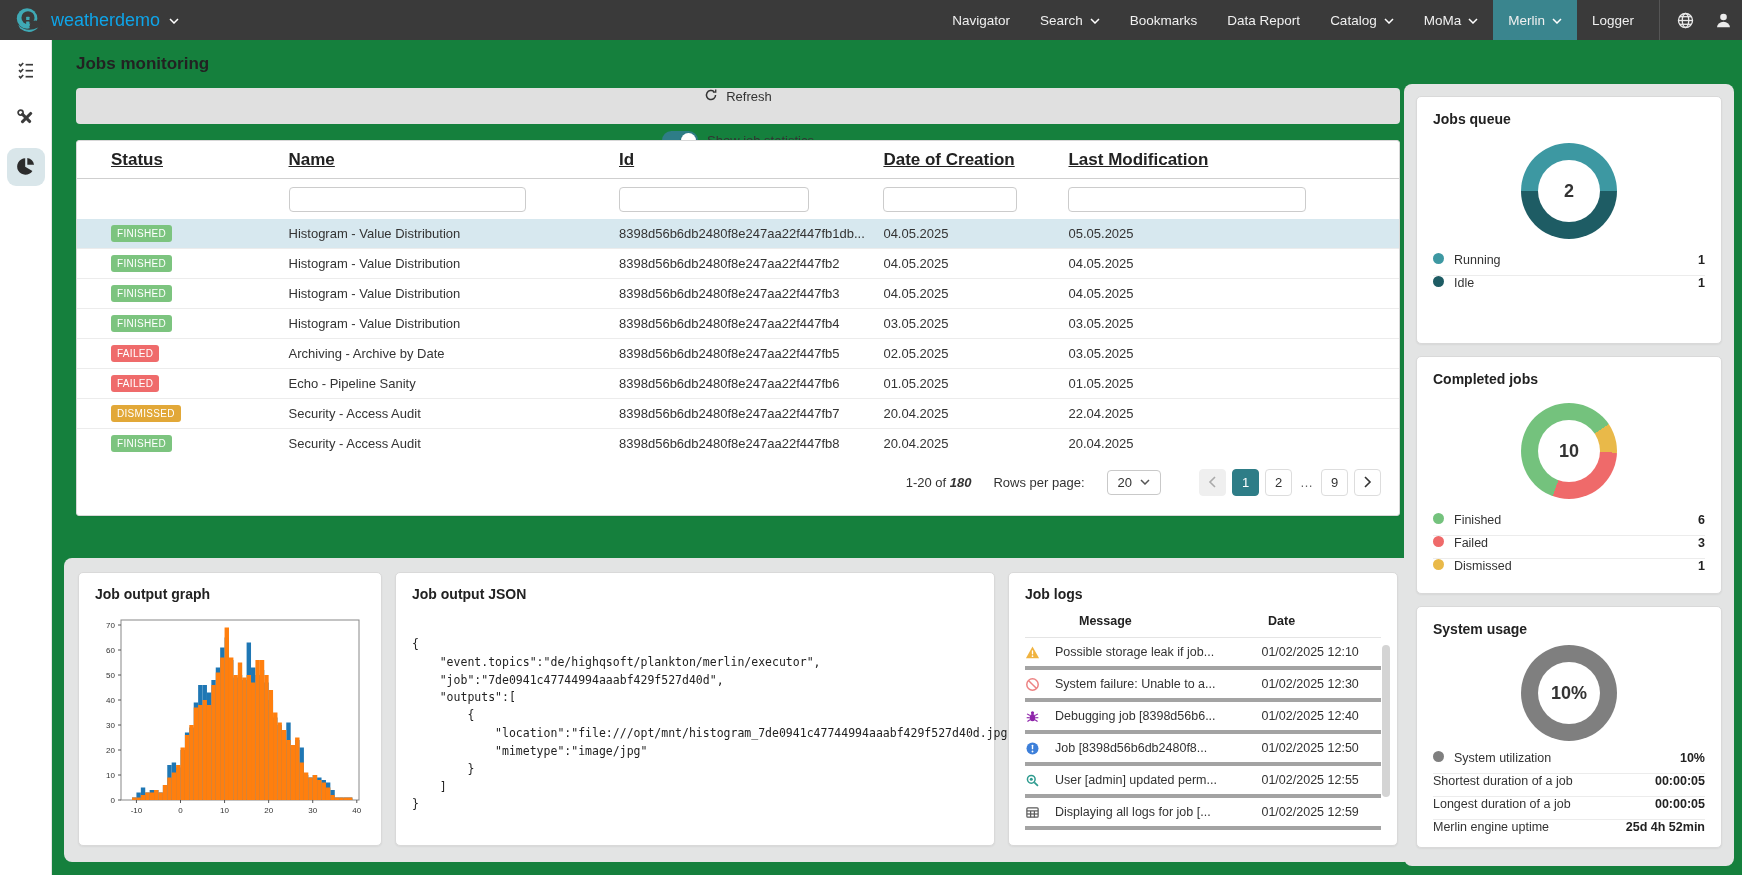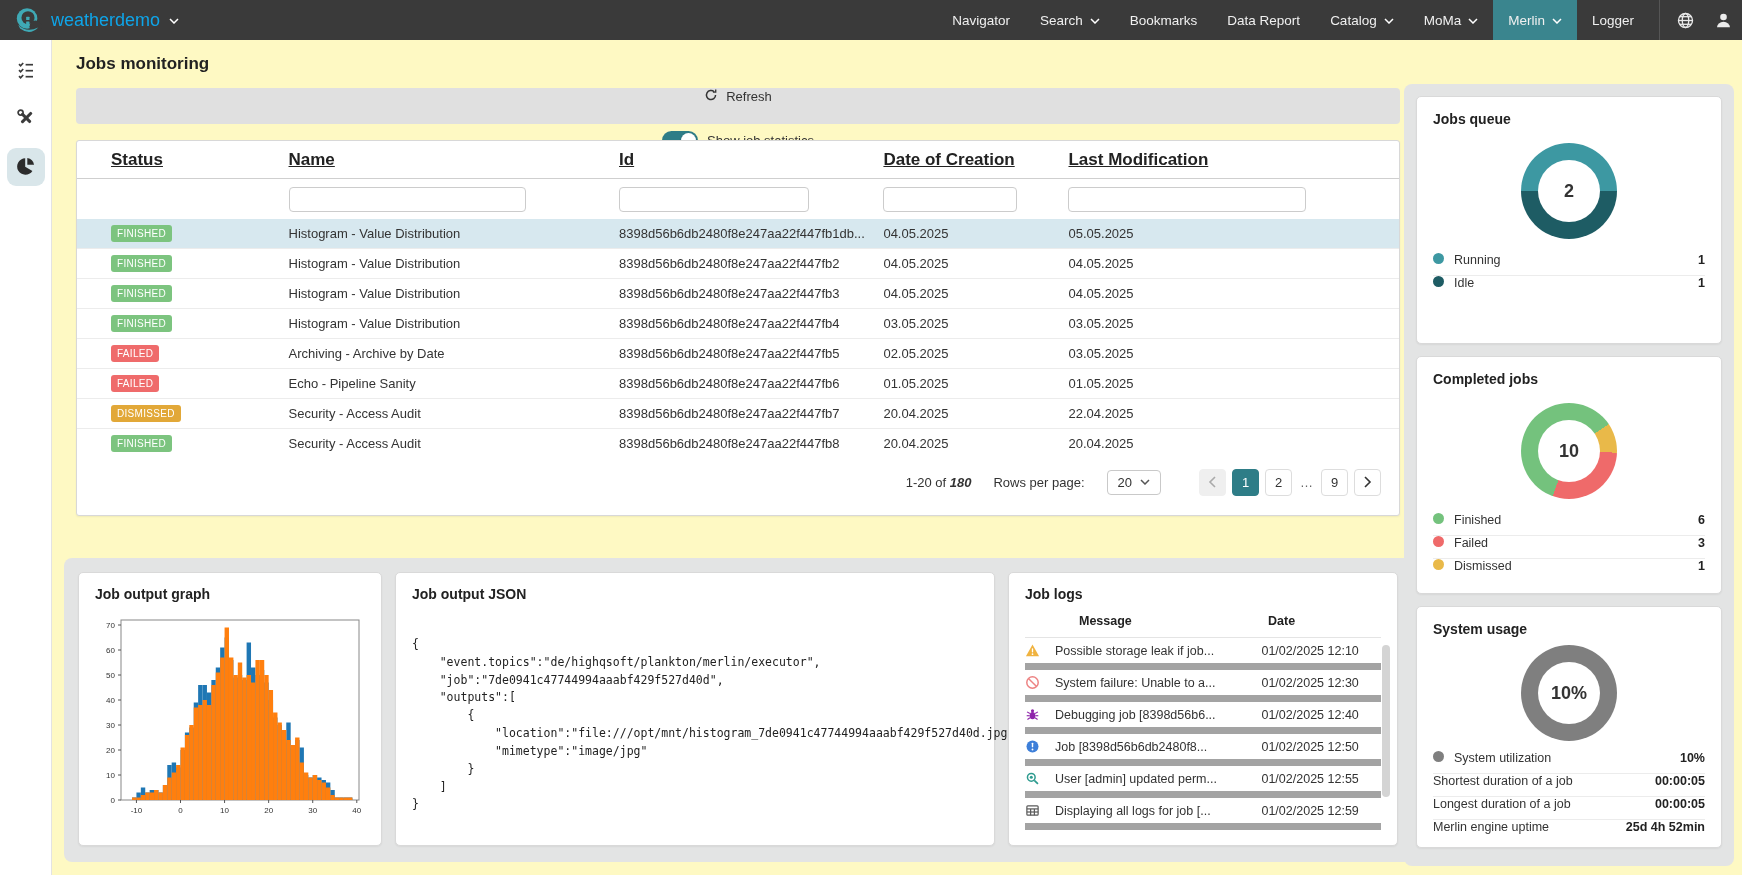--- a/index.html
+++ b/index.html
@@ -17,21 +17,21 @@
   .topbar-right { display:flex; align-items:center; height:40px; }
   .topbar-divider { width:1px; height:40px; background:#555; margin:0 6px 0 10px; }
   .tb-icon { width:38px; height:40px; display:flex; align-items:center; justify-content:center; cursor:pointer; }
 
   
   .sidebar { position:absolute; left:0; top:40px; width:52px; height:835px; background:#fff; border-right:1px solid #e3e3e3; display:flex; flex-direction:column; align-items:center; padding-top:12px; gap:10px; }
   .side-btn { width:38px; height:38px; border:none; background:transparent; border-radius:9px; display:flex; align-items:center; justify-content:center; cursor:pointer; }
   .side-btn.active { background:#d9e6ea; }
 
   
-  .main { position:absolute; left:52px; top:40px; width:1690px; height:835px; background:#fef9c3; }
+  .main { position:absolute; left:52px; top:40px; width:1690px; height:835px; background:#15803d; }
   .page-title { position:absolute; left:24px; top:14px; font-size:17px; font-weight:bold; color:#222; }
 
   .toolbar { position:absolute; left:24px; top:48px; width:1324px; height:36px; background:#e0e0e0; border-radius:4px; display:flex; align-items:center; gap:26px; padding:0 16px;flex-direction:column; }
   .tool-btn { display:flex; align-items:center; gap:8px; background:none; border:none; font-size:13px; color:#333; cursor:pointer; font-family:inherit; }
   .tool-btn .glyph { font-size:13px; color:#333; }
   .toggle-wrap { display:flex; align-items:center; gap:9px; font-size:13px; color:#333; cursor:pointer; }
   .toggle { width:36px; height:19px; border-radius:10px; background:#2e7d87; position:relative; display:inline-block; }
   .toggle .knob { position:absolute; right:2px; top:2px; width:15px; height:15px; border-radius:50%; background:#fff; box-shadow:0 1px 2px rgba(0,0,0,.35); }
 
   
@@ -64,21 +64,21 @@
   .card { background:#fff; border:1px solid #d9d9d9; border-radius:5px; box-shadow:0 1px 2px rgba(0,0,0,.06); padding:13px 16px; }
   .card h3 { font-size:14px; font-weight:bold; color:#222; }
   .graph-card { width:304px; height:274px; }
   .json-card { width:600px; height:274px; }
   .logs-card { flex:1; height:274px; position:relative; }
   .json-card pre { margin-top:34px; font-family:"DejaVu Sans Mono", monospace; font-size:11.5px; line-height:1.55; color:#222; }
   #histogram { margin-top:10px; }
 
   .logs-head { display:flex; margin-top:12px; padding-left:30px; font-size:12.5px; font-weight:bold; color:#222; height:24px; border-bottom:1px solid #e4e4e4; }
   .logs-head .lh-msg { width:58%;margin-left:24px; }
-  .log-row { display:flex; align-items:center; height:32px; border-bottom:7px solid #a3a3a3; font-size:12.5px; color:#333; }
+  .log-row { display:flex; align-items:center; height:32px; border-bottom:4px solid #a3a3a3; font-size:12.5px; color:#333; }
   .log-row .lico { width:30px; display:flex; justify-content:flex-start; }
   .log-row .lmsg { width:calc(58% - 0px); padding-right:6px; white-space:nowrap; overflow:hidden; }
   .log-row .ldate { flex:1; }
   .logs-scrollbar { position:absolute; right:7px; top:72px; width:8px; height:152px; border-radius:4px; background:#d4d4d4; cursor:pointer; }
 
   
   .right-wrap { position:absolute; top:44px; right:8px; width:330px; height:782px; background:#e3e4e4; border-radius:8px; padding:12px; display:flex; flex-direction:column; gap:12px; }
   .panel { background:#fff; border:1px solid #d9d9d9; border-radius:5px; box-shadow:0 1px 2px rgba(0,0,0,.06); padding:14px 16px; }
   .panel h3 { font-size:14px; font-weight:bold; color:#222; }
   .panel-queue { height:248px; } .panel-completed { height:238px; } .panel-usage { height:242px; }

